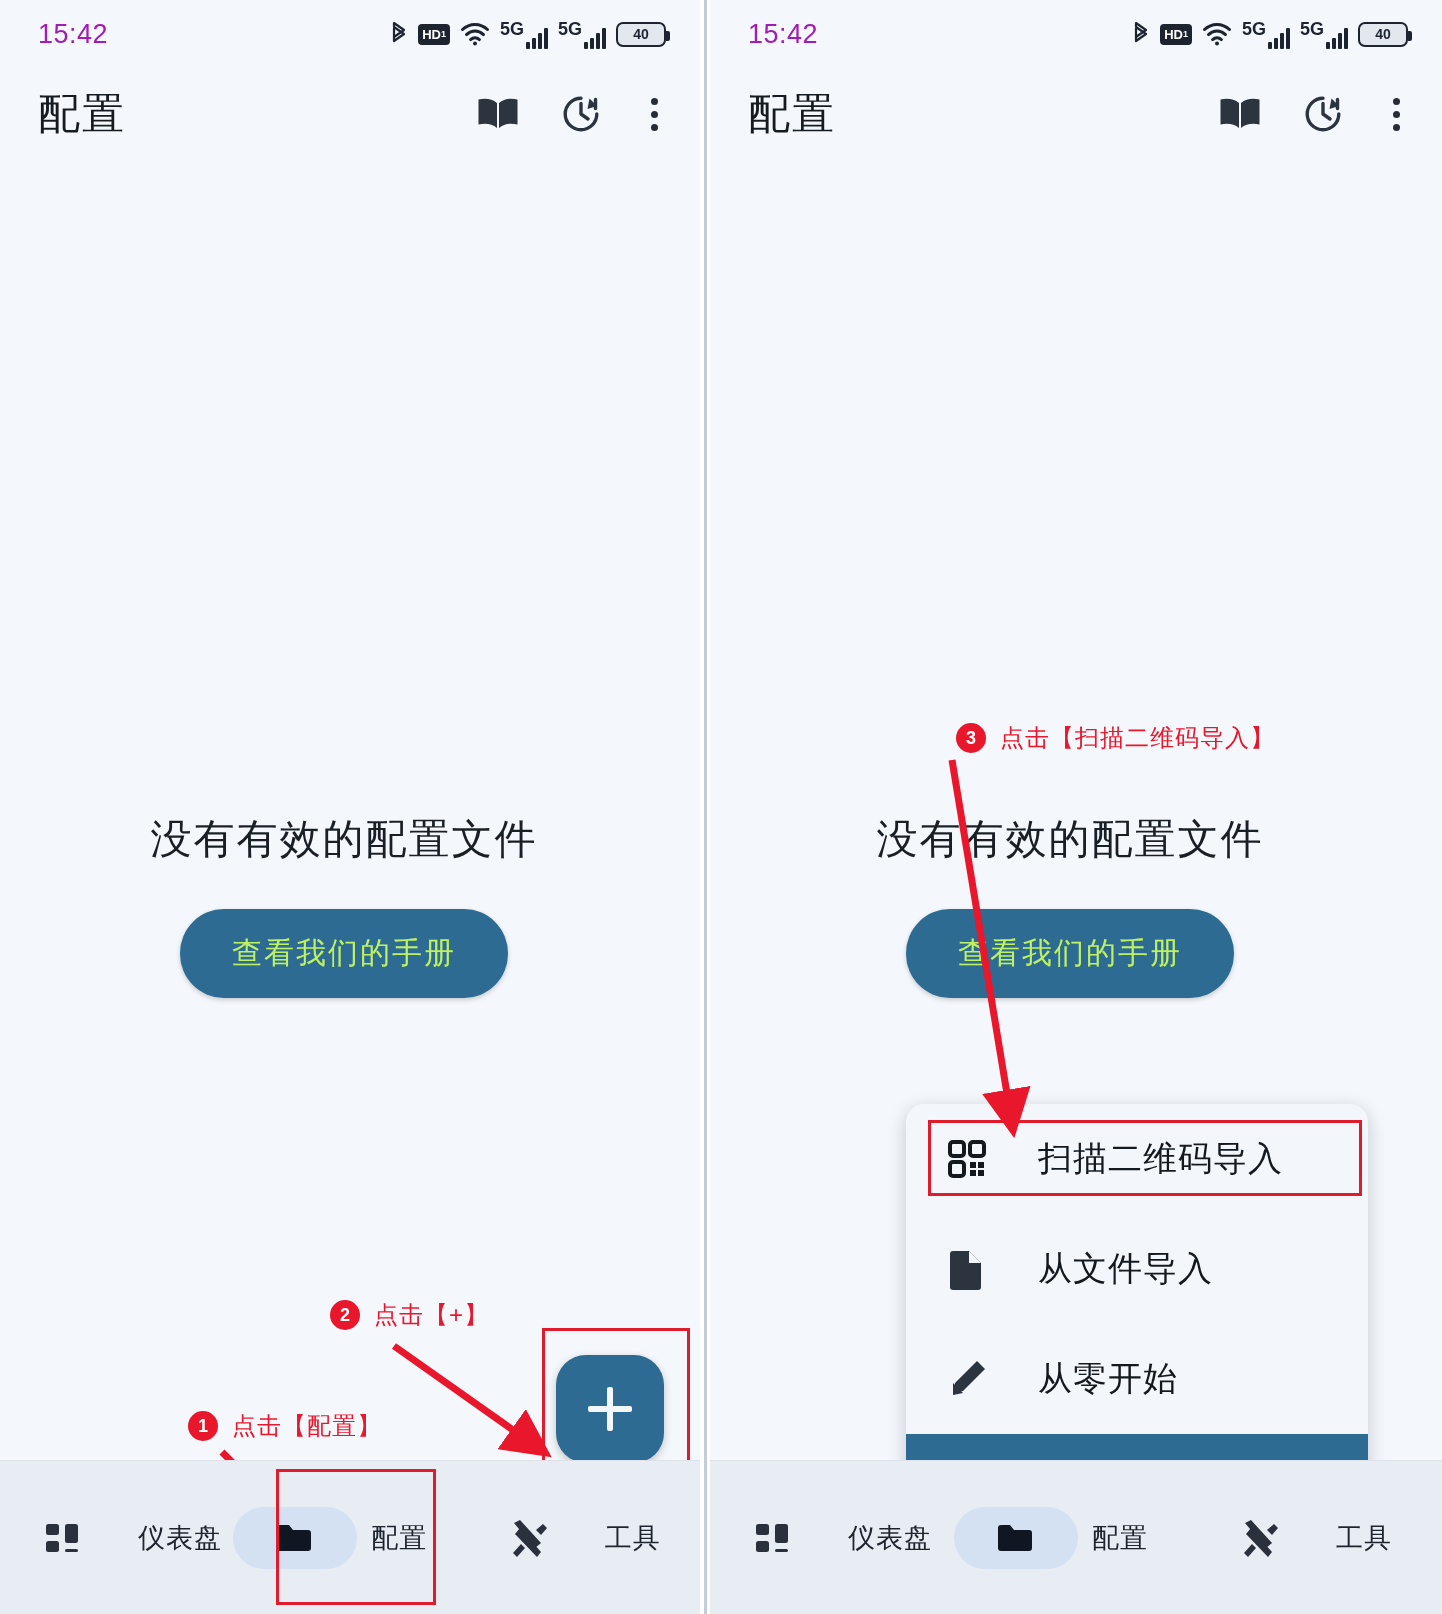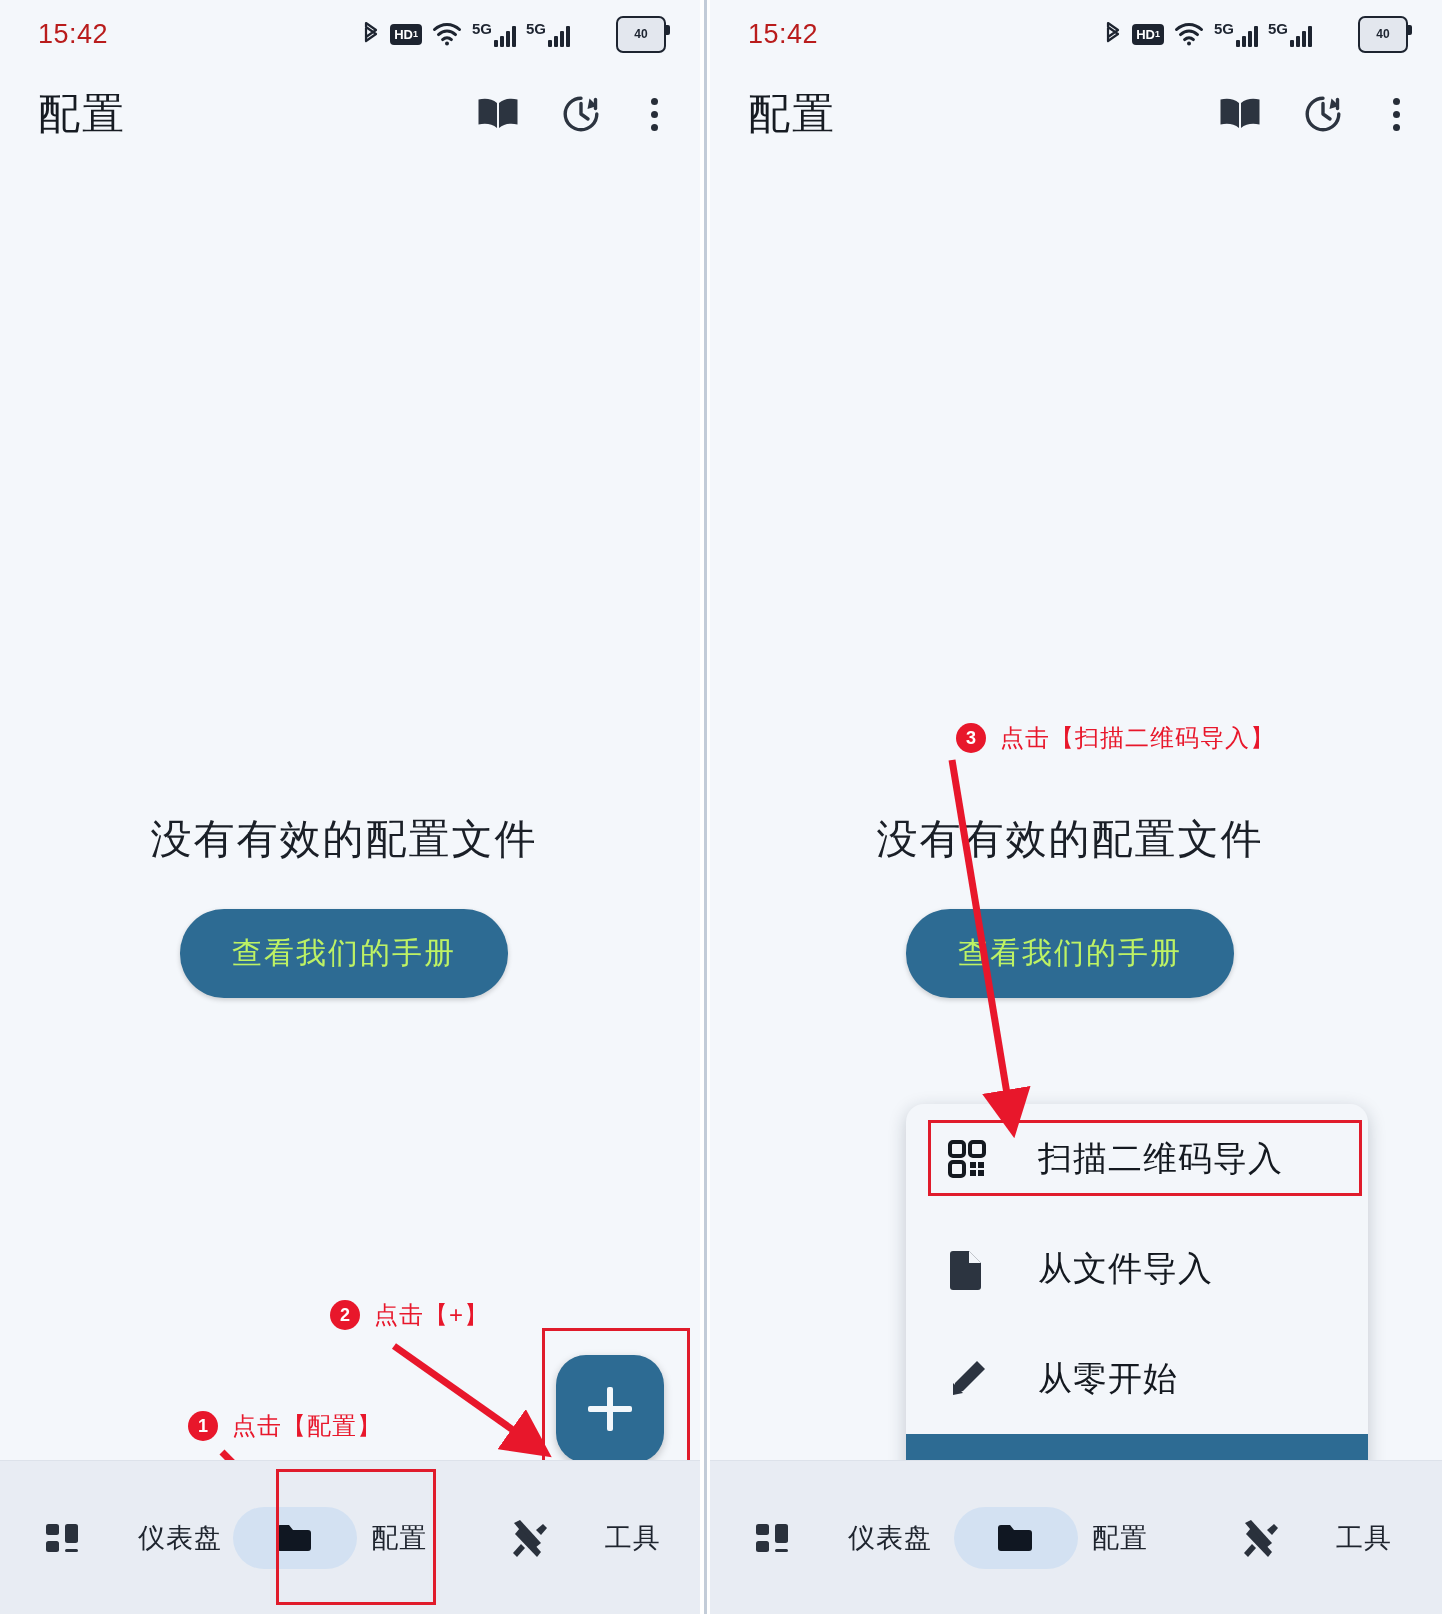--- a/index.html
+++ b/index.html
@@ -22,40 +22,40 @@
   .panel.right { width: 732px; }
   .divider { width: 10px; height: 1614px; background: #ffffff; flex:0 0 auto; position:relative; }
   .divider::after{ content:""; position:absolute; left:4px; top:0; width:3px; height:100%; background:#c3ccd8; }
 
   
   .statusbar {
     height: 68px; display: flex; align-items: center;
     justify-content: space-between; padding: 0 34px 0 38px;
     color: #1d2430;
   }
-  .clock { font-size: 27px; letter-spacing: .5px; color:#b91c1c; font-family:"Liberation Sans",sans-serif; }
+  .clock { font-size: 27px; letter-spacing: .5px; color:#a21caf; font-family:"Liberation Sans",sans-serif; }
   .sysicons { display:flex; align-items:center; gap: 10px; }
   .sysicons svg { display:block; }
   .hdbox {
     background:#1d2430; color:#fff; border-radius:4px;
     font-size:13px; font-weight:bold; padding:2px 4px 2px 4px; line-height:1;
     display:flex; align-items:center; height:21px;
   }
   .fiveg { display:flex; align-items:flex-end; gap:2px; }
-  .fiveg .lbl{ font-size:15px; font-weight:bold; line-height:1; margin-bottom:11px; }
+  .fiveg .lbl{ font-size:18px; font-weight:bold; line-height:1; margin-bottom:11px; }
   .bars { display:flex; align-items:flex-end; gap:2px; height:22px; }
   .bars i { display:block; width:4px; background:#1d2430; border-radius:1px; }
   .bars i:nth-child(1){height:7px}
   .bars i:nth-child(2){height:11px}
   .bars i:nth-child(3){height:16px}
   .bars i:nth-child(4){height:21px}
   .battery {
-    border:2px solid #1d2430; border-radius:7px; height:37px; min-width:50px;
+    border:2px solid #1d2430; border-radius:7px; height:25px; min-width:50px;
     display:flex; align-items:center; justify-content:center;
-    font-size:12px; font-weight:bold; padding:0 6px; position:relative; background:#e3e7ee;margin-left:36px;
+    font-size:14px; font-weight:bold; padding:0 6px; position:relative; background:#e3e7ee;
   }
   .battery::after{
     content:""; position:absolute; right:-6px; top:7px; width:4px; height:10px;
     background:#1d2430; border-radius:0 2px 2px 0;
   }
 
   
   .appbar {
     height: 92px; display:flex; align-items:center; justify-content:space-between;
     padding: 0 32px 0 38px;

